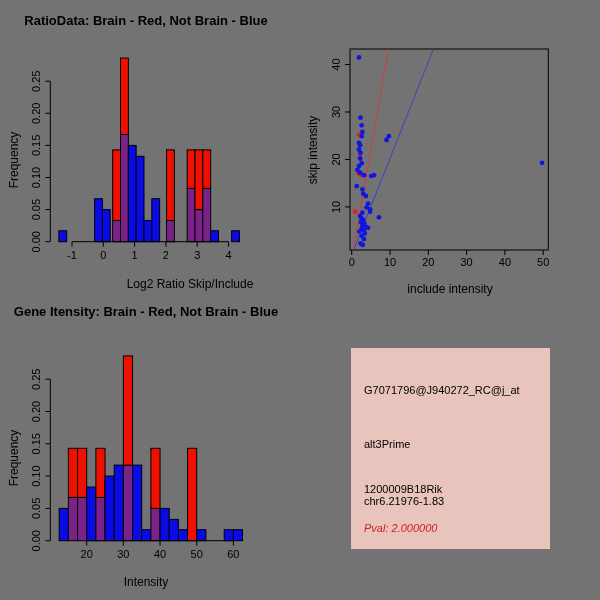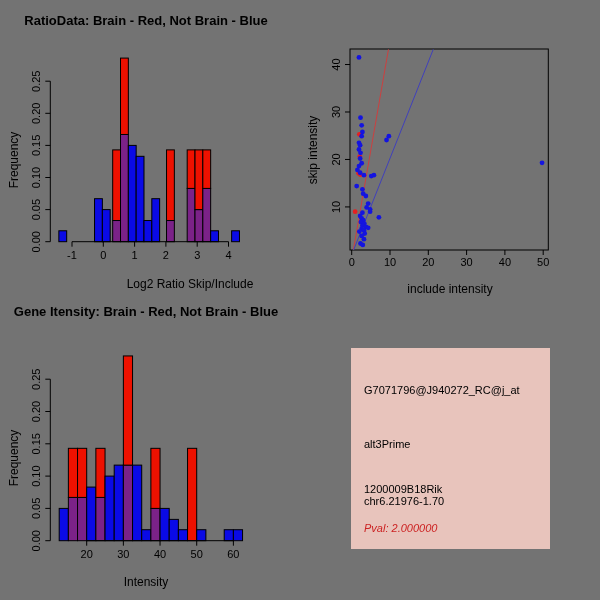--- a/index.html
+++ b/index.html
@@ -215,17 +215,17 @@
       <line x1="50.3" y1="111.49999999999997" x2="45.3" y2="111.49999999999997" stroke="#000000"></line>
       <text x="40.3" y="111.49999999999997" text-anchor="middle" font-size="11" fill="#000" transform="rotate(-90 40.3 111.49999999999997)">0.20</text>
       <line x1="50.3" y1="79.19999999999999" x2="45.3" y2="79.19999999999999" stroke="#000000"></line>
       <text x="40.3" y="79.19999999999999" text-anchor="middle" font-size="11" fill="#000" transform="rotate(-90 40.3 79.19999999999999)">0.25</text>
     </svg>
 
   <div class="info-panel" id="infoPanel" style="background: rgb(232, 196, 188);">
     <div class="info-line" id="il1">G7071796@J940272_RC@j_at</div>
     <div class="info-line" id="il2">alt3Prime</div>
     <div class="info-line" id="il3">1200009B18Rik</div>
-    <div class="info-line" id="il4">chr6.21976-1.70</div>
+    <div class="info-line" id="il4">chr6.21976-1.83</div>
     <div class="info-line" id="il5" style="color: rgb(204, 34, 34);">Pval: 2.000000</div>
   </div>
 
 </div>
 
 </body></html>

